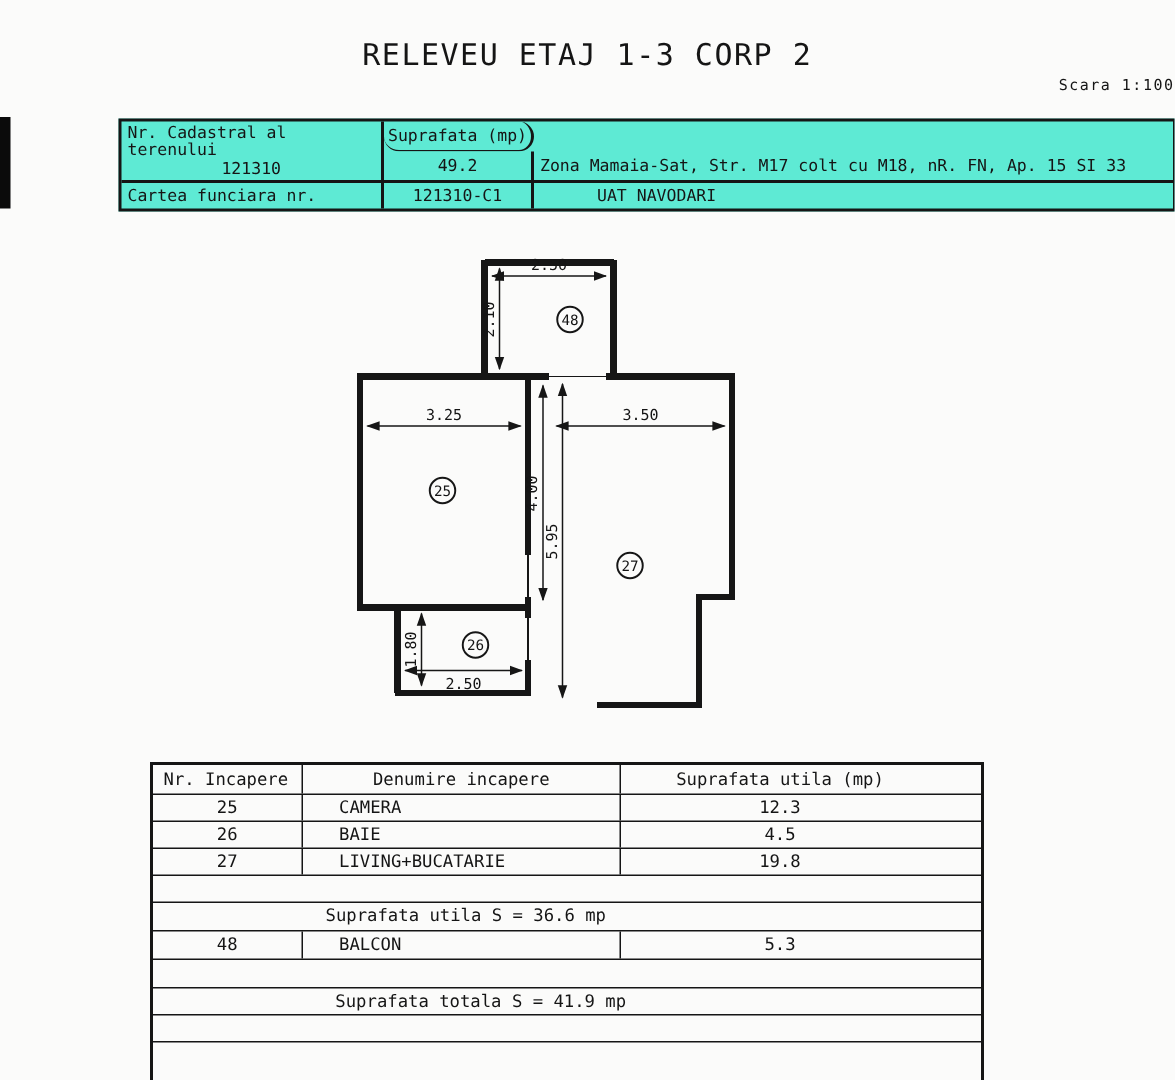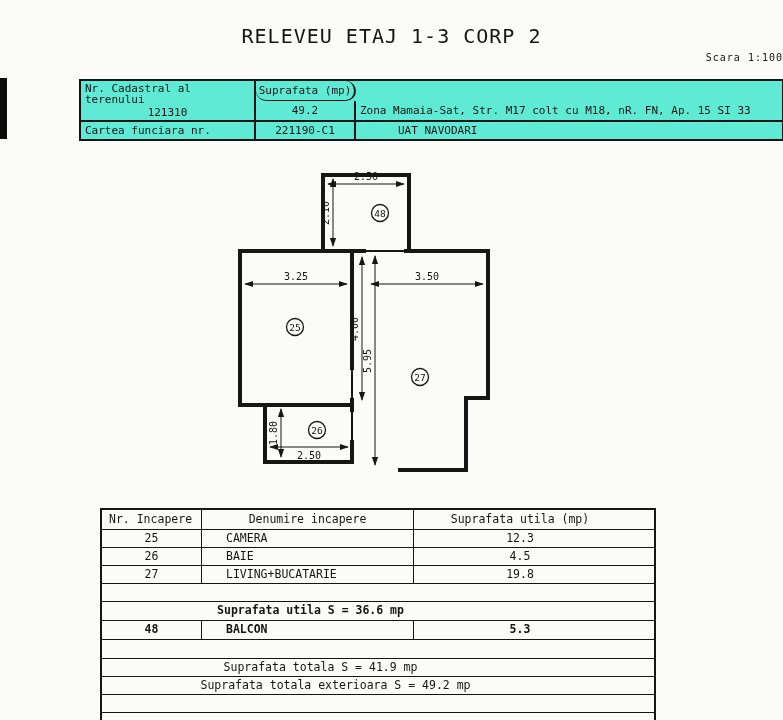--- a/index.html
+++ b/index.html
@@ -62,21 +62,21 @@
   .rn { font-family: "DejaVu Sans Mono", monospace; font-size: 9.5px; fill: #151515; text-anchor: middle; }
 
   
   .rtable {
     position: absolute; left: 100px; top: 508px; width: 556px;
     border: 2px solid #151515; border-bottom: none;
     font-size: 11.5px; line-height: 1; background: #fbfbfa;
   }
   .rt-row { display: grid; grid-template-columns: 100px 212px 1fr; border-bottom: 1.5px solid #151515; }
   .rt-row > div { display: flex; align-items: center; }
-  .rh20 { height: 20px; } .rh19 { height: 19px; font-weight: bold; } .rh18 { height: 18px; }
+  .rh20 { height: 20px; } .rh19 { height: 19px; } .rh18 { height: 18px; }
   .rh30 { height: 30px; border-bottom: none; }
   .rt-c1 { border-right: 1.5px solid #151515; justify-content: center; }
   .rt-c1.hdr { justify-content: flex-start; padding-left: 7px; text-align: center; }
   .rt-c2 { border-right: 1.5px solid #151515; padding-left: 24px; }
   .rt-c2.hdr { justify-content: center; padding-left: 0; }
   .rt-c3 { justify-content: center; padding-right: 28px; }
   .rt-merged { display: flex; align-items: center; justify-content: center; }
   .m-sum  { padding-right: 135px; }
   .m-tot1 { padding-right: 115px; }
   .m-tot2 { padding-right: 85px; }
@@ -92,21 +92,21 @@
 
 <div class="htable">
   <div class="ht-a">
     <div class="ht-line ht-label">Nr. Cadastral al terenului</div>
     <div class="ht-line ht-value">121310</div>
   </div>
   <div class="ht-b1">Suprafata (mp)</div>
   <div class="ht-b2">49.2</div>
   <div class="ht-c2">Zona Mamaia-Sat, Str. M17 colt cu M18, nR. FN, Ap. 15 SI 33</div>
   <div class="ht-a3">Cartea funciara nr.</div>
-  <div class="ht-b3">221190-C1</div>
+  <div class="ht-b3">121310-C1</div>
   <div class="ht-c3">UAT NAVODARI</div>
 </div>
 
 <svg class="plan" viewBox="0 0 783 720">
   <defs>
     <marker id="arrow" viewBox="0 0 10 10" refX="9" refY="5" markerWidth="9" markerHeight="9" orient="auto-start-reverse">
       <path d="M0,1.5 L10,5 L0,8.5 Z" fill="#161616"></path>
     </marker>
   </defs>
 
@@ -193,19 +193,16 @@
     <div class="rt-c1">48</div>
     <div class="rt-c2">BALCON</div>
     <div class="rt-c3">5.3</div>
   </div>
 
   <div class="rt-row rh19 rt-blank"></div>
 
   <div class="rt-row rh18 rt-merged m-tot1">
     <span>Suprafata totala S = 41.9 mp</span>
   </div>
-  <div class="rt-row rh18 rt-merged m-tot2">
-    <span>Suprafata totala exterioara S = 49.2 mp</span>
-  </div>
 
   <div class="rt-row rh18 rt-blank"></div>
   <div class="rt-row rh30 rt-blank"></div>
 </div>
 
 </body></html>

